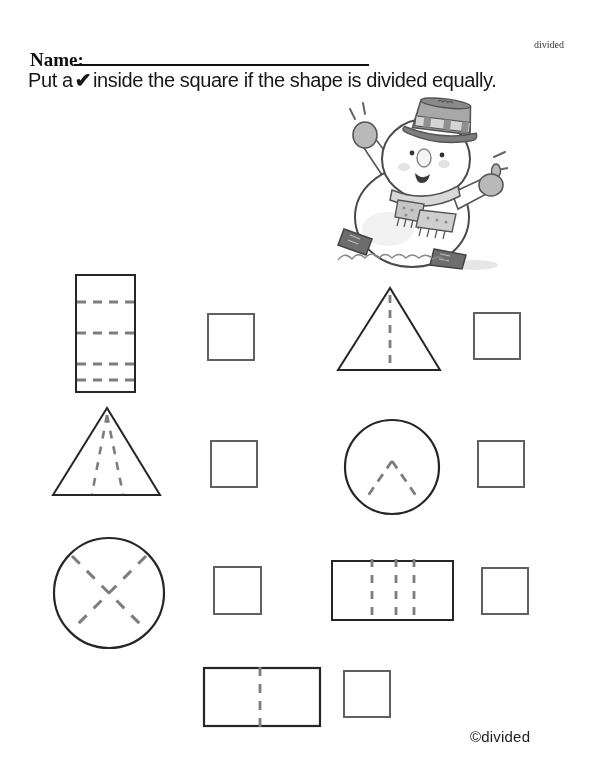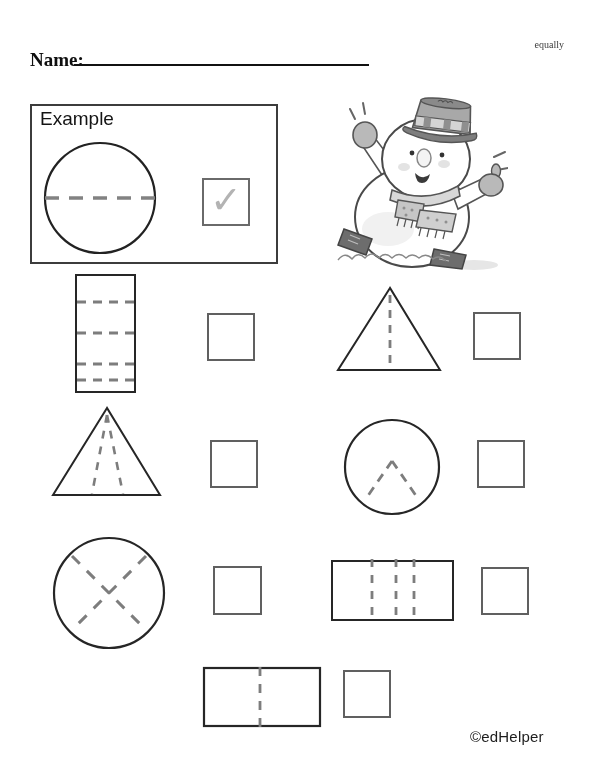--- a/index.html
+++ b/index.html
@@ -18,36 +18,29 @@
   .checksquare{border:2px solid #606060;background:transparent;display:flex;align-items:center;justify-content:center;}
   .checksquare .mark{color:#b3b3b3;font-size:38px;line-height:1;transform:translateY(-2px);}
   .footer{left:470px;top:728px;font-size:15px;color:#1d1d1d;letter-spacing:0.2px;}
   svg{display:block;}
 </style>
 </head>
 <body>
 
 <div id="page">
 
-  <div class="abs brand-top">equally</div>
+  <div class="abs brand-top">divided</div>
 
   <div class="abs name-label">Name:</div>
   <div class="abs name-line"></div>
 
+  <div class="abs title">
+    <span>Put a</span><span class="check">✔</span><span>inside the square if the shape is divided equally.</span>
+  </div>
 
-  <div class="abs example-box">
-    <div class="abs example-label">Example</div>
-    <svg class="abs" style="left:0;top:0" width="244" height="156" viewBox="0 0 244 156">
-      <circle cx="68" cy="92" r="55" fill="none" stroke="#222" stroke-width="2.2"></circle>
-      <line x1="13" y1="92" x2="124" y2="92" stroke="#828282" stroke-width="3.6" stroke-dasharray="14 10"></line>
-    </svg>
-    <div class="abs checksquare" style="left:170px;top:72px;width:44px;height:44px;border-color:#6a6a6a;">
-      <span class="mark">✓</span>
-    </div>
-  </div>
 
   <svg class="abs" style="left:336px;top:97px" width="172" height="178" viewBox="0 0 172 178">
     <ellipse cx="138" cy="168" rx="24" ry="5" fill="#e6e6e6"></ellipse>
     <path d="M14,12 L19,22 M27,6 L29,17" stroke="#666" stroke-width="2" fill="none" stroke-linecap="round"></path>
     <path d="M158,60 L169,55 M161,73 L172,71" stroke="#666" stroke-width="2" fill="none" stroke-linecap="round"></path>
     <polygon points="50,84 26,48 38,40 64,74" fill="#ffffff" stroke="#555" stroke-width="1.6"></polygon>
     <ellipse cx="29" cy="38" rx="12" ry="13" fill="#b9b9b9" stroke="#555" stroke-width="1.6"></ellipse>
     <ellipse cx="76" cy="120" rx="57" ry="50" fill="#ffffff" stroke="#4a4a4a" stroke-width="2"></ellipse>
     <ellipse cx="52" cy="132" rx="26" ry="17" fill="#f1f1f1"></ellipse>
     <polygon points="116,96 150,80 156,94 122,112" fill="#ffffff" stroke="#555" stroke-width="1.6"></polygon>
@@ -129,15 +122,15 @@
     <line x1="88" y1="4" x2="88" y2="68" stroke="#7d7d7d" stroke-width="2.8" stroke-dasharray="8 8"></line>
   </svg>
   <div class="abs checksquare" style="left:481px;top:567px;width:44px;height:44px;"></div>
 
   <svg class="abs" style="left:198px;top:662px" width="129" height="70" viewBox="0 0 129 70">
     <rect x="6" y="6" width="116" height="58" fill="none" stroke="#262626" stroke-width="2.2"></rect>
     <line x1="62" y1="5" x2="62" y2="66" stroke="#7d7d7d" stroke-width="2.8" stroke-dasharray="9 8"></line>
   </svg>
   <div class="abs checksquare" style="left:343px;top:670px;width:44px;height:44px;"></div>
 
-  <div class="abs footer">©edHelper</div>
+  <div class="abs footer">©divided</div>
 
 </div>
 
 </body></html>

